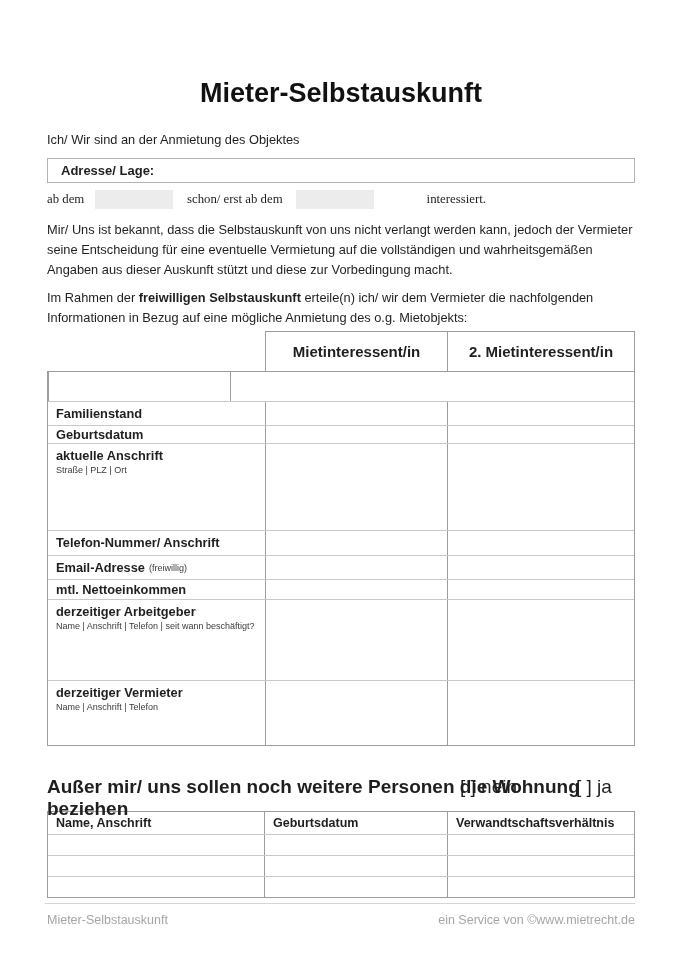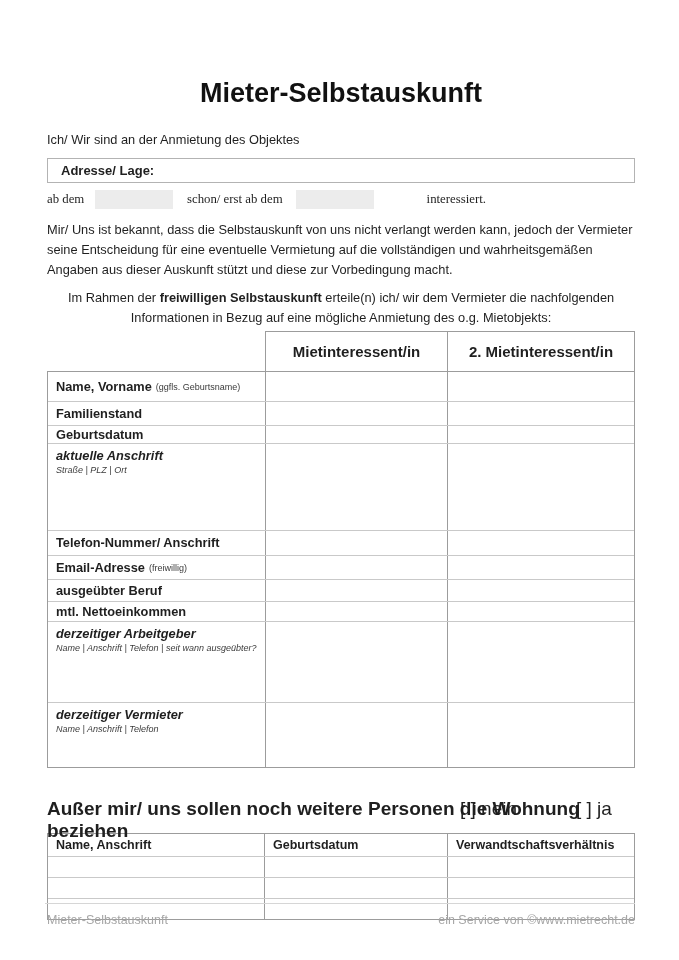--- a/index.html
+++ b/index.html
@@ -30,34 +30,34 @@
   .date-line{margin-top:6px;height:20px;display:flex;align-items:center;font-size:12.8px;font-family:Liberation Serif, serif;}
   .gray-field{display:inline-block;width:78px;height:19px;background:var(--field);}
   .dl-prefix{width:40px;}
   .gf1{margin-left:8px;}
   .dl-middle{margin-left:14px;}
   .gf2{margin-left:13px;}
   .dl-suffix{margin-left:13px;padding-left:40px;}
 
   .para{margin:0;font-size:12.8px;line-height:20px;}
   .p1{margin-top:11px;}
-  .p2{margin-top:8px;text-align:center;}
+  .p2{margin-top:8px;}
   .b{font-weight:bold;}
 
   
   .mtable{margin-top:3px;}
   .mt-header{margin-left:218px;height:39px;border:1px solid var(--line-dark);border-bottom:none;display:flex;}
   .mt-hcell{width:181px;border-right:1px solid var(--line-dark);display:flex;align-items:center;justify-content:center;font-weight:bold;font-size:15px;}
   .mt-hcell.last{width:auto;flex:1;border-right:none;}
   .mt-body{border:1px solid var(--line-dark);}
   .mt-row{display:flex;border-bottom:1px solid var(--line-light);}
   .mt-row:last-child{border-bottom:none;}
   .mt-lbl{width:217px;padding-left:8px;box-sizing:border-box;display:flex;align-items:center;}
   .mt-row.top .mt-lbl{align-items:flex-start;padding-top:2px;flex-direction:column;justify-content:flex-start;}
-  .mt-row.top .mt-lbl{display:block;font-style:italic;}
+  .mt-row.top .mt-lbl{display:block;}
   .lbl{font-weight:bold;font-size:12.8px;line-height:16px;}
   .note-inline{font-size:9px;margin-left:4px;color:#3b3b3b;}
   .note-block{display:block;font-size:9px;line-height:12px;color:#3b3b3b;}
   .mt-cell{width:181px;border-left:1px solid var(--line-dark);}
   .mt-cell.last{width:auto;flex:1;}
   .r0{height:29px}.r1{height:23px}.r2{height:17px}.r3{height:86px}.r4{height:24px}
   .r5{height:23px}.r6{height:21px}.r7{height:19px}.r8{height:80px}.r9{height:64px}
 
   
   .persons-line{margin-top:30px;position:relative;height:17px;font-size:19px;}
@@ -112,24 +112,20 @@
     </p>
 
     <div class="mtable">
       <div class="mt-header">
         <div class="mt-hcell">Mietinteressent/in</div>
         <div class="mt-hcell last">2. Mietinteressent/in</div>
       </div>
       <div class="mt-body">
 
         <div class="mt-row r0">
-          <div class="mt-lbl">
-            <span class="lbl">Name, Vorname</span>
-            <span class="note-inline">(ggfls. Geburtsname)</span>
-          </div>
           <div class="mt-cell"></div>
           <div class="mt-cell last"></div>
         </div>
 
         <div class="mt-row r1">
           <div class="mt-lbl">
             <span class="lbl">Familienstand</span>
           </div>
           <div class="mt-cell"></div>
           <div class="mt-cell last"></div>
@@ -162,40 +158,33 @@
 
         <div class="mt-row r5">
           <div class="mt-lbl">
             <span class="lbl">Email-Adresse</span>
             <span class="note-inline">(freiwillig)</span>
           </div>
           <div class="mt-cell"></div>
           <div class="mt-cell last"></div>
         </div>
 
-        <div class="mt-row r6">
-          <div class="mt-lbl">
-            <span class="lbl">ausgeübter Beruf</span>
-          </div>
-          <div class="mt-cell"></div>
-          <div class="mt-cell last"></div>
-        </div>
 
         <div class="mt-row r7">
           <div class="mt-lbl">
             <span class="lbl">mtl. Nettoeinkommen</span>
           </div>
           <div class="mt-cell"></div>
           <div class="mt-cell last"></div>
         </div>
 
         <div class="mt-row r8 top">
           <div class="mt-lbl">
             <span class="lbl">derzeitiger Arbeitgeber</span>
-            <span class="note-block">Name | Anschrift | Telefon | seit wann ausgeübter?</span>
+            <span class="note-block">Name | Anschrift | Telefon | seit wann beschäftigt?</span>
           </div>
           <div class="mt-cell"></div>
           <div class="mt-cell last"></div>
         </div>
 
         <div class="mt-row r9 top">
           <div class="mt-lbl">
             <span class="lbl">derzeitiger Vermieter</span>
             <span class="note-block">Name | Anschrift | Telefon</span>
           </div>

